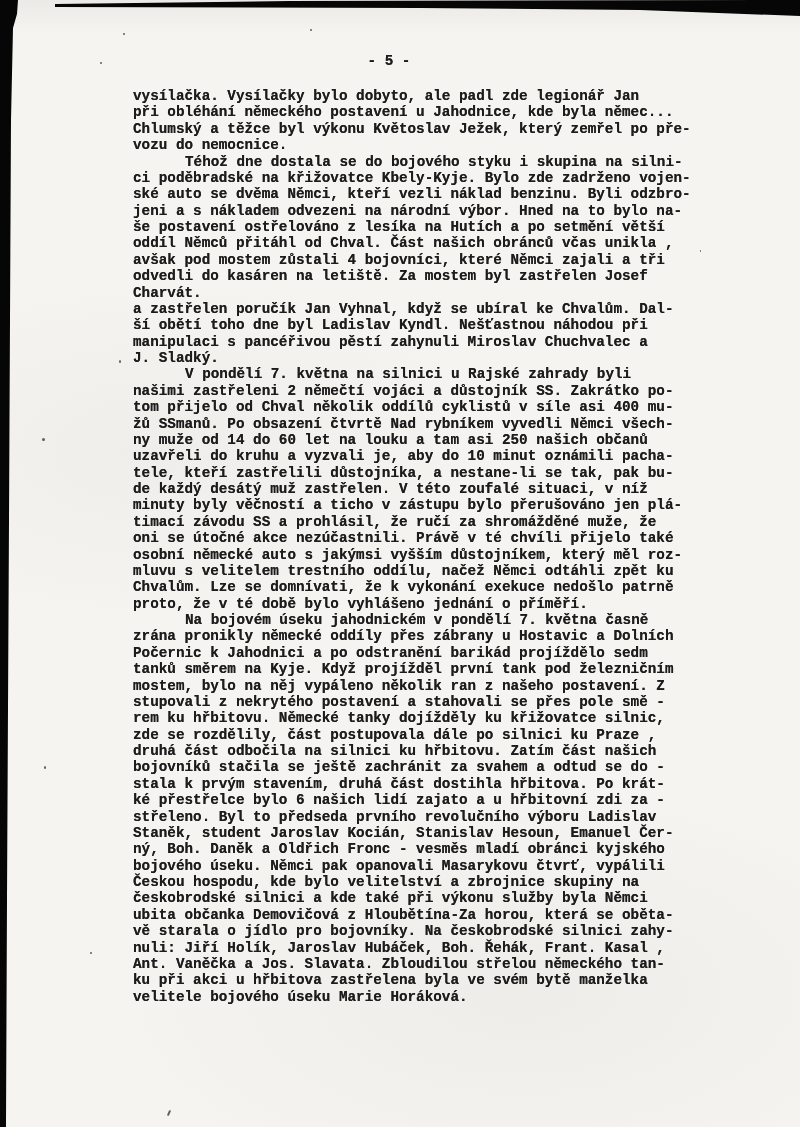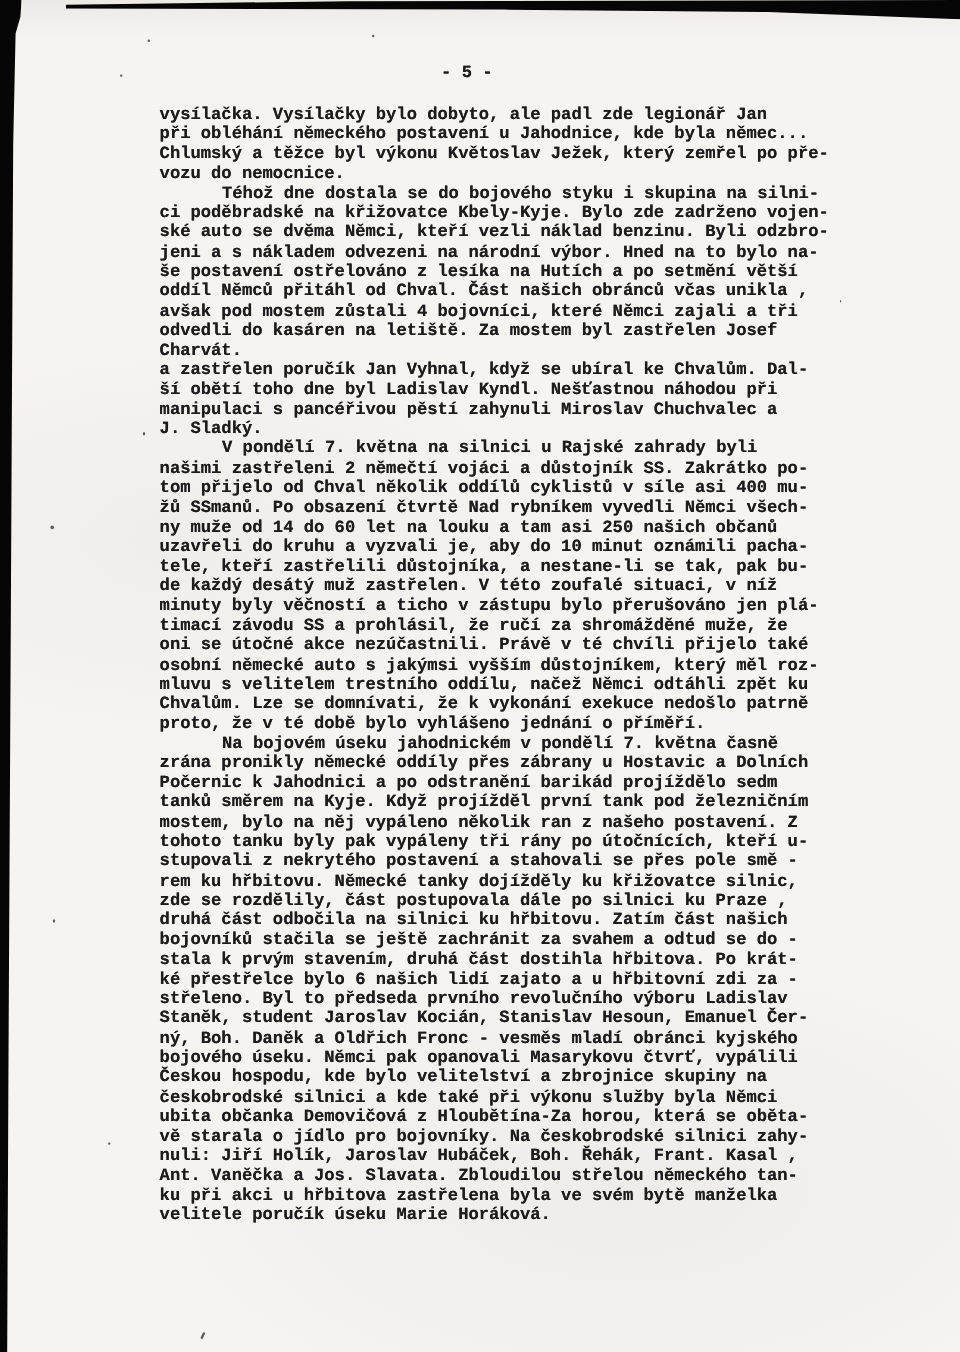--- a/index.html
+++ b/index.html
@@ -117,40 +117,39 @@
         <div class="text-line">mluvu s velitelem trestního oddílu, načež Němci odtáhli zpět ku</div>
         <div class="text-line">Chvalům. Lze se domnívati, že k vykonání exekuce nedošlo patrně</div>
         <div class="text-line">proto, že v té době bylo vyhlášeno jednání o příměří.</div>
       </div>
       <div class="paragraph indent">
         <div class="text-line first-line">Na bojovém úseku jahodnickém v pondělí 7. května časně</div>
         <div class="text-line">zrána pronikly německé oddíly přes zábrany u Hostavic a Dolních</div>
         <div class="text-line">Počernic k Jahodnici a po odstranění barikád projíždělo sedm</div>
         <div class="text-line">tanků směrem na Kyje. Když projížděl první tank pod železničním</div>
         <div class="text-line">mostem, bylo na něj vypáleno několik ran z našeho postavení. Z</div>
-        <div class="text-line">tohoto tanku byly pak vypáleny tři rány po útočnících, kteří u-</div>
         <div class="text-line">stupovali z nekrytého postavení a stahovali se přes pole smě -</div>
         <div class="text-line">rem ku hřbitovu. Německé tanky dojížděly ku křižovatce silnic,</div>
         <div class="text-line">zde se rozdělily, část postupovala dále po silnici ku Praze ,</div>
         <div class="text-line">druhá část odbočila na silnici ku hřbitovu. Zatím část našich</div>
         <div class="text-line">bojovníků stačila se ještě zachránit za svahem a odtud se do -</div>
         <div class="text-line">stala k prvým stavením, druhá část dostihla hřbitova. Po krát-</div>
         <div class="text-line">ké přestřelce bylo 6 našich lidí zajato a u hřbitovní zdi za -</div>
         <div class="text-line">střeleno. Byl to předseda prvního revolučního výboru Ladislav</div>
         <div class="text-line">Staněk, student Jaroslav Kocián, Stanislav Hesoun, Emanuel Čer-</div>
         <div class="text-line">ný, Boh. Daněk a Oldřich Fronc - vesměs mladí obránci kyjského</div>
         <div class="text-line">bojového úseku. Němci pak opanovali Masarykovu čtvrť, vypálili</div>
         <div class="text-line">Českou hospodu, kde bylo velitelství a zbrojnice skupiny na</div>
         <div class="text-line">českobrodské silnici a kde také při výkonu služby byla Němci</div>
         <div class="text-line">ubita občanka Demovičová z Hloubětína-Za horou, která se oběta-</div>
         <div class="text-line">vě starala o jídlo pro bojovníky. Na českobrodské silnici zahy-</div>
         <div class="text-line">nuli: Jiří Holík, Jaroslav Hubáček, Boh. Řehák, Frant. Kasal ,</div>
         <div class="text-line">Ant. Vaněčka a Jos. Slavata. Zbloudilou střelou německého tan-</div>
         <div class="text-line">ku při akci u hřbitova zastřelena byla ve svém bytě manželka</div>
-        <div class="text-line">velitele poručík úseku Marie Horáková.</div>
+        <div class="text-line">velitele bojového úseku Marie Horáková.</div>
       </div>
     </div>
 
   <div class="speck" style="left:123px; top:33px;  width:2px; height:2px;"></div>
   <div class="speck" style="left:310px; top:29px;  width:2px; height:2px;"></div>
   <div class="speck" style="left:100px; top:62px;  width:2px; height:2px;"></div>
   <div class="speck" style="left:42px;  top:438px; width:3px; height:3px;"></div>
   <div class="speck" style="left:119px; top:360px; width:2px; height:3px;"></div>
   <div class="speck" style="left:44px;  top:766px; width:2px; height:3px;"></div>
   <div class="speck" style="left:90px;  top:952px; width:2px; height:2px;"></div>

